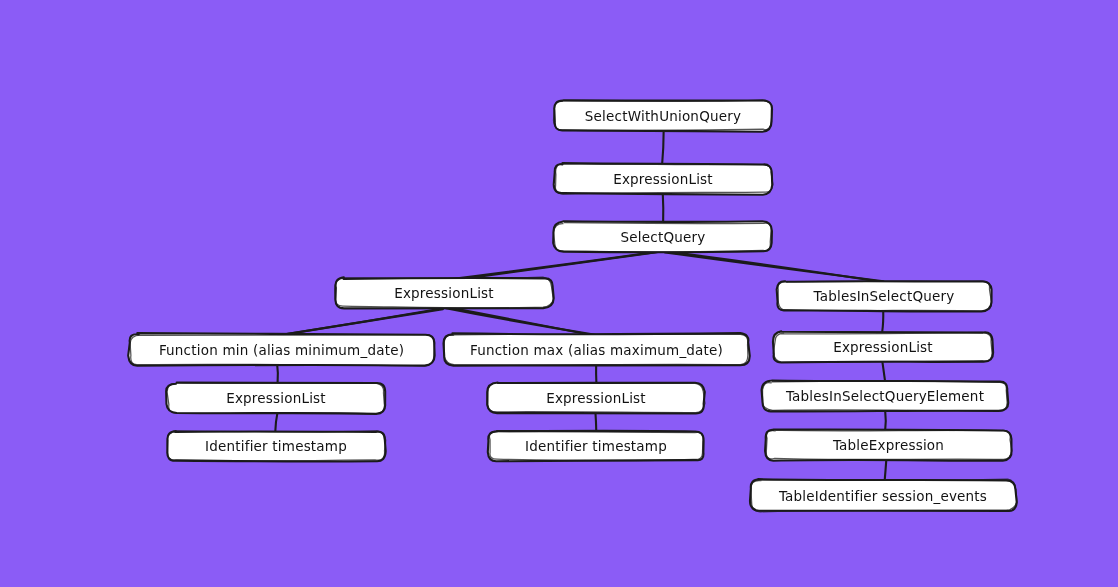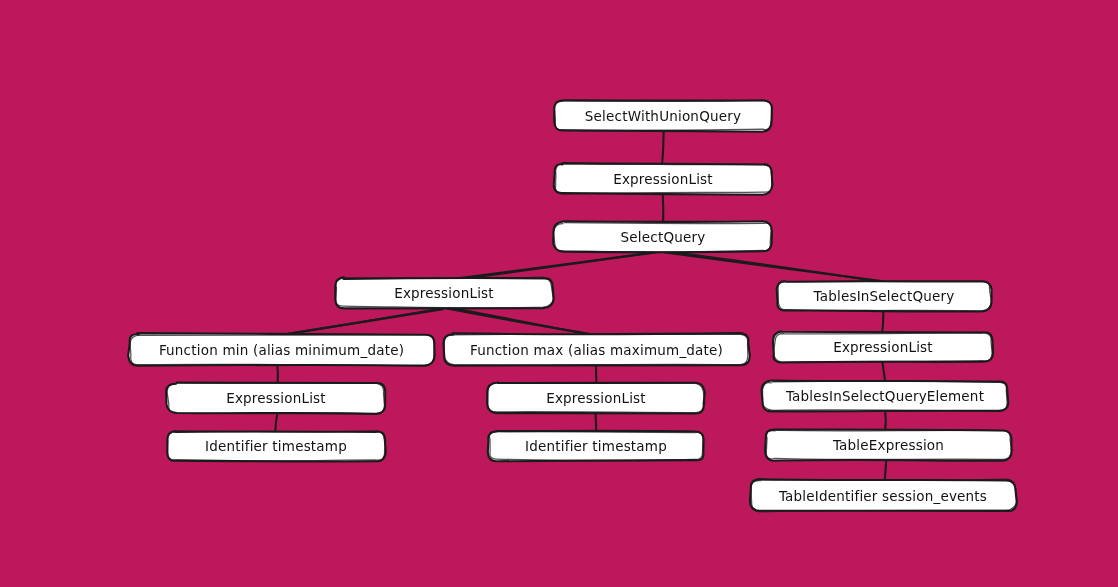--- a/index.html
+++ b/index.html
@@ -10,21 +10,21 @@
   body {
     width: 1118px;
     height: 587px;
     overflow: hidden;
     font-family: "DejaVu Sans", sans-serif;
   }
   #diagram-canvas {
     position: relative;
     width: 1118px;
     height: 587px;
-    background: #be185d;
+    background: #8b5cf6;
   }
   svg.layer {
     position: absolute;
     top: 0;
     left: 0;
     width: 1118px;
     height: 587px;
   }
   .node-shape {
     fill: #ffffff;

